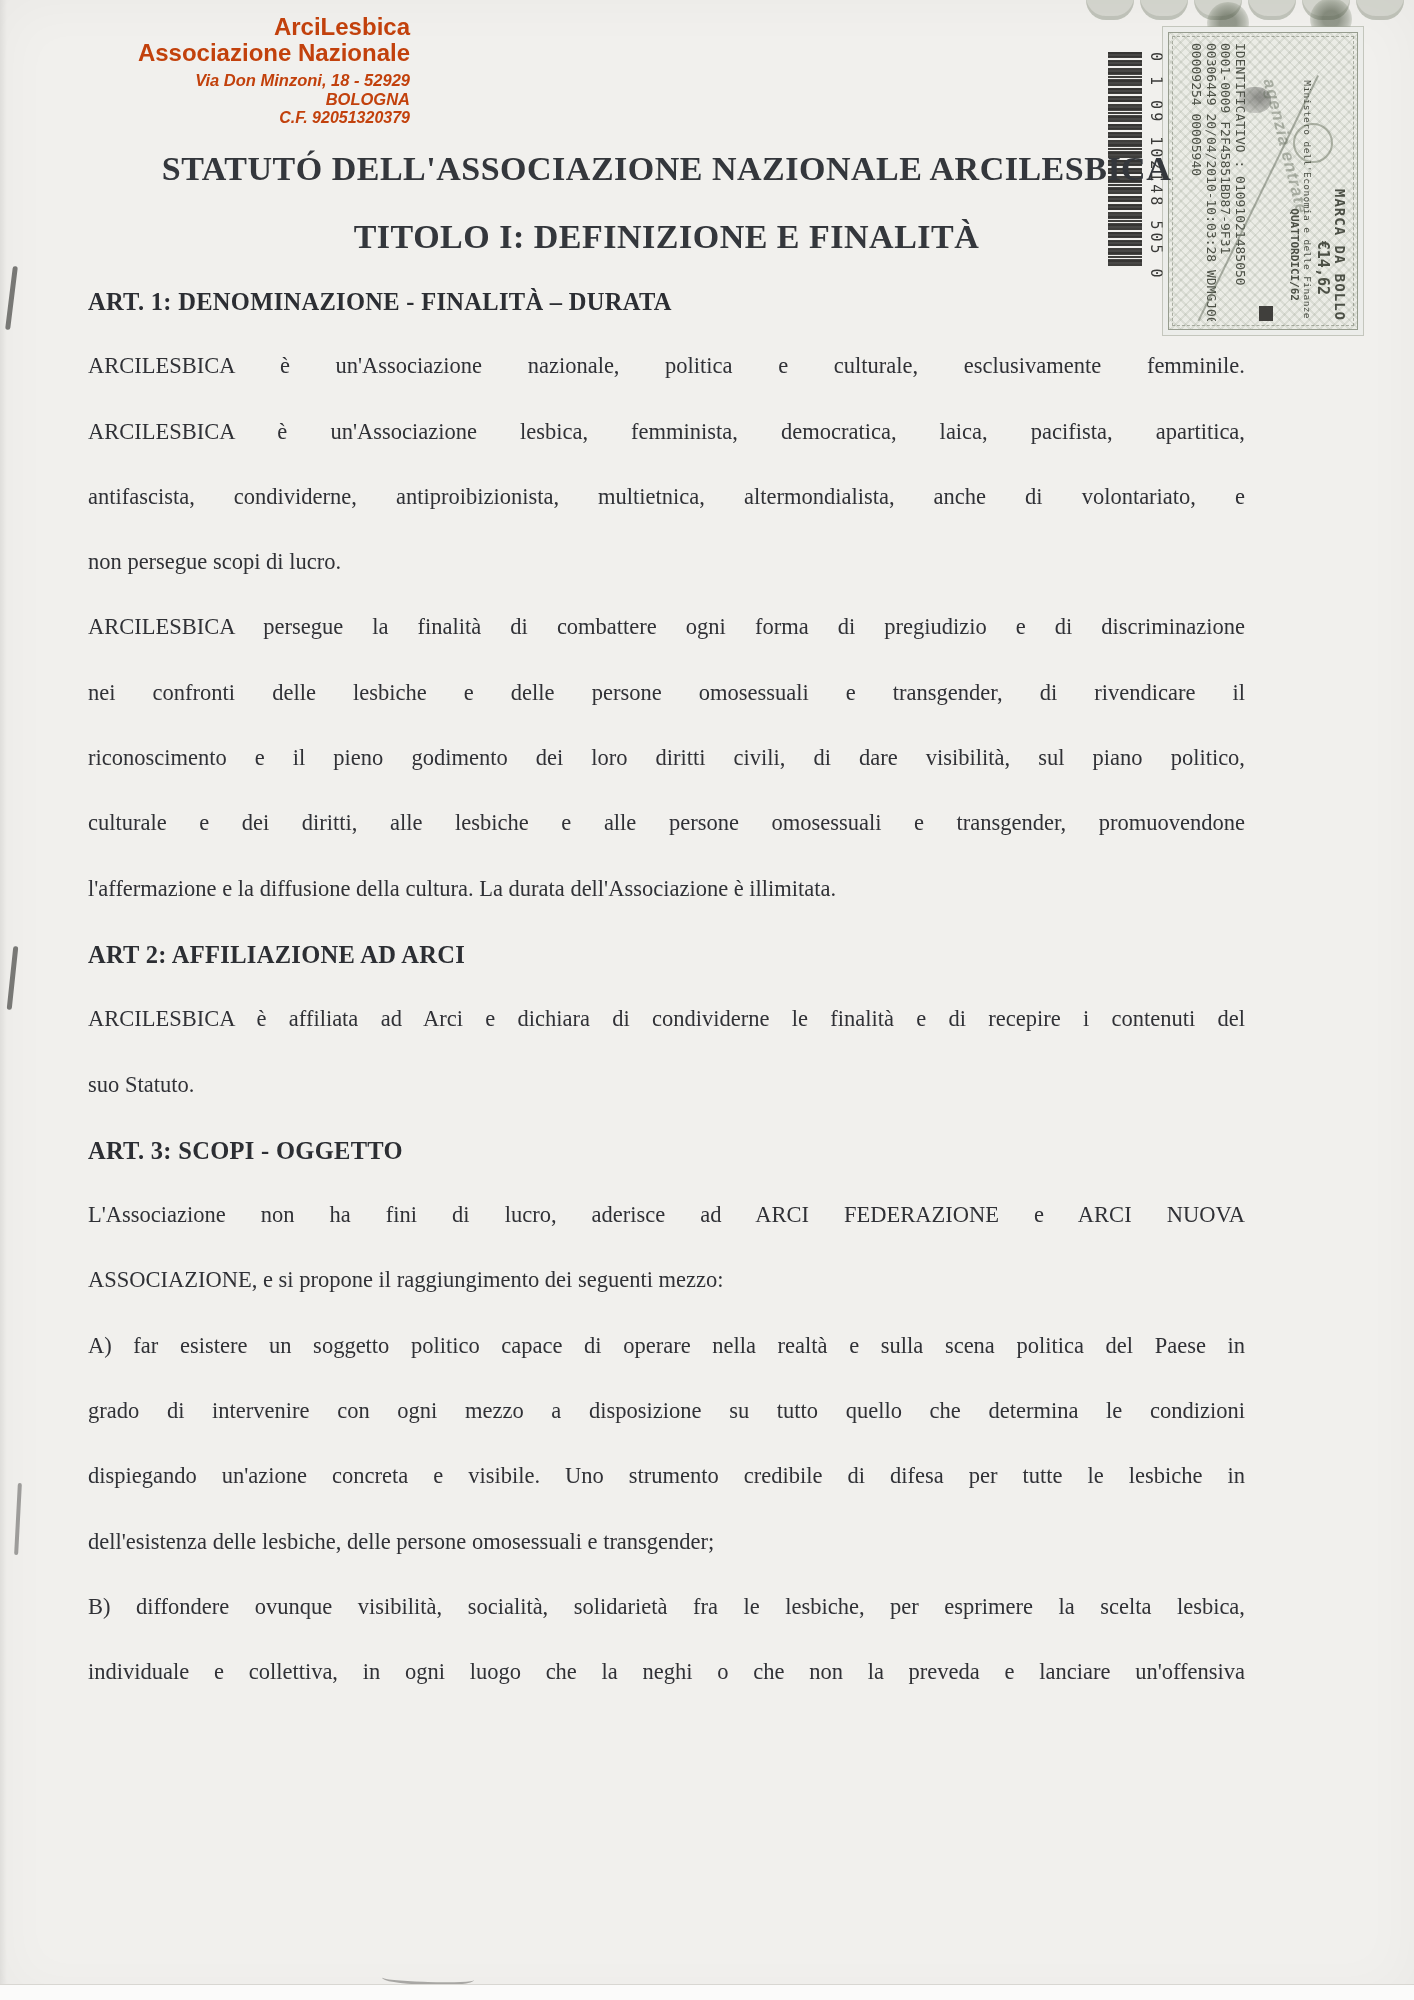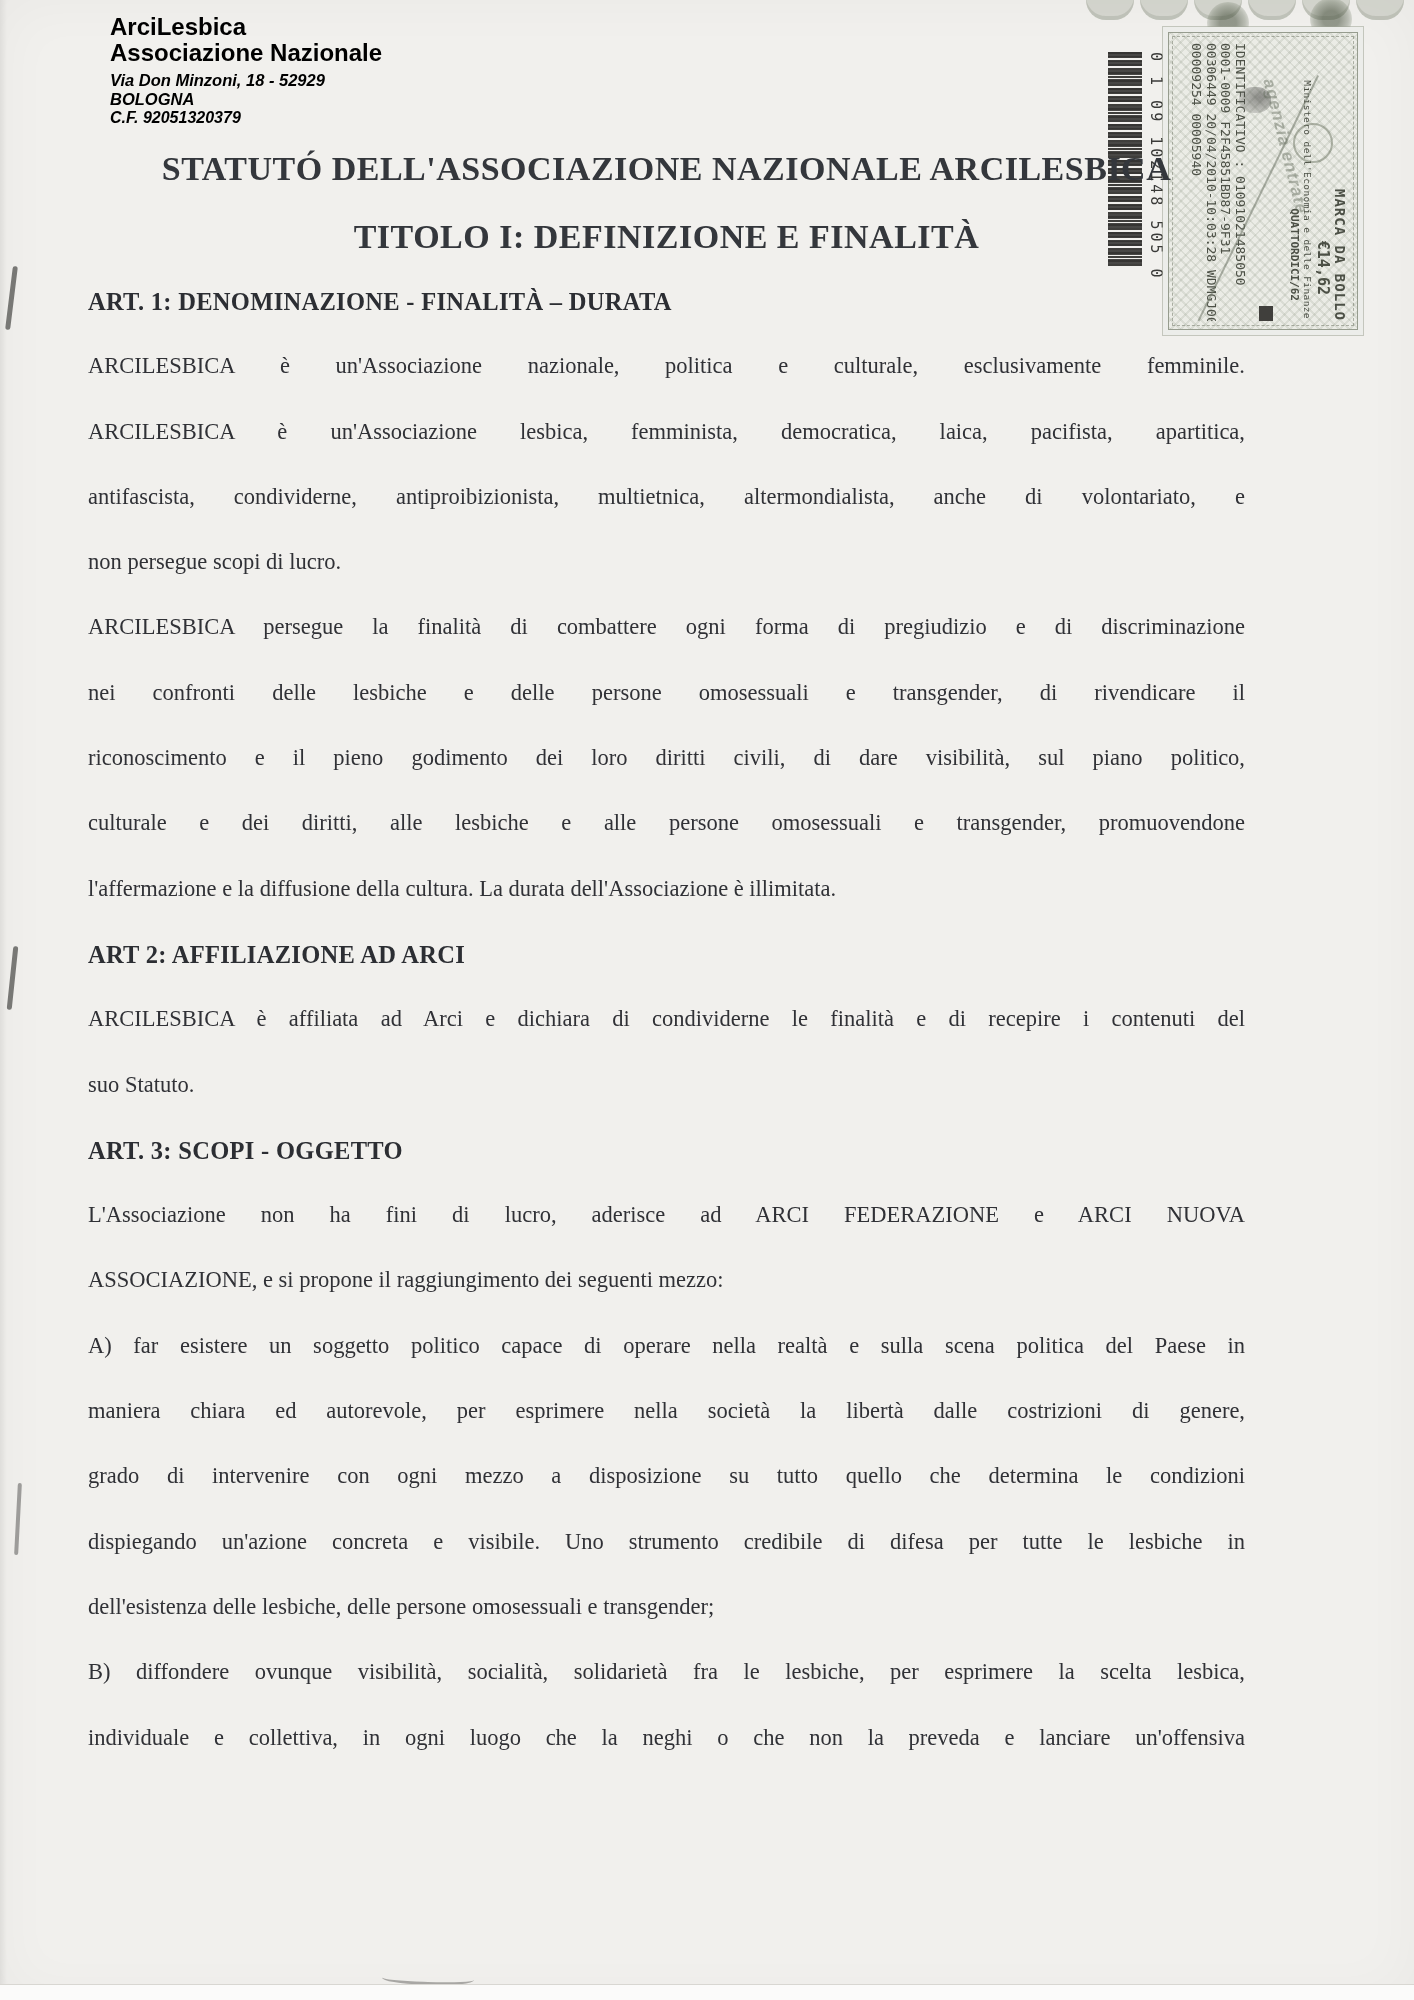--- a/index.html
+++ b/index.html
@@ -5,22 +5,22 @@
   html,body{margin:0;padding:0;background:#e6e5e1;}
   .page{
     position:relative;width:1414px;height:2000px;margin:0 auto;
     background:#f1f0ed;overflow:hidden;
     font-family:"Liberation Serif",serif;color:#2f3034;
     box-shadow:inset 0 0 60px rgba(0,0,0,0.035);
   }
   .page::before{content:"";position:absolute;left:0;top:0;bottom:0;width:7px;
     background:linear-gradient(to right,rgba(0,0,0,0.06),transparent);}
   
-  .letterhead{position:absolute;left:110px;top:14px;width:300px;text-align:left;
-    font-family:"Liberation Sans",sans-serif;color:#000000;}
+  .letterhead{position:absolute;left:110px;top:14px;width:300px;text-align:right;
+    font-family:"Liberation Sans",sans-serif;color:#c2410c;}
   .lh-name1{font-size:24px;font-weight:bold;line-height:26px;}
   .lh-name2{font-size:24px;font-weight:bold;line-height:26px;}
   .lh-addr{font-size:16.5px;font-style:italic;font-weight:bold;line-height:19px;margin-top:5px;}
   .lh-cf{font-size:16px;font-style:italic;font-weight:bold;line-height:18px;}
   
   .doc-title,.doc-subtitle{position:absolute;left:88px;width:1157px;text-align:center;
     font-weight:bold;font-size:34px;letter-spacing:0.5px;color:#34373c;white-space:nowrap;}
   .doc-title{top:150px;}
   .doc-subtitle{top:218px;}
   
@@ -134,21 +134,20 @@
     <div class="bl j">riconoscimento e il pieno godimento dei loro diritti civili, di dare visibilità, sul piano politico,</div>
     <div class="bl j">culturale e dei diritti, alle lesbiche e alle persone omosessuali e transgender, promuovendone</div>
     <div class="bl l">l'affermazione e la diffusione della cultura. La durata dell'Associazione è illimitata.</div>
     <div class="bl h">ART 2: AFFILIAZIONE AD ARCI</div>
     <div class="bl j">ARCILESBICA è affiliata ad Arci e dichiara di condividerne le finalità e di recepire i contenuti del</div>
     <div class="bl l">suo Statuto.</div>
     <div class="bl h">ART. 3: SCOPI - OGGETTO</div>
     <div class="bl j">L'Associazione non ha fini di lucro, aderisce ad ARCI FEDERAZIONE e ARCI NUOVA</div>
     <div class="bl l">ASSOCIAZIONE, e si propone il raggiungimento dei seguenti mezzo:</div>
     <div class="bl j">A) far esistere un soggetto politico capace di operare nella realtà e sulla scena politica del Paese in</div>
-    <div class="bl j">maniera chiara ed autorevole, per esprimere nella società la libertà dalle costrizioni di genere,</div>
     <div class="bl j">grado di intervenire con ogni mezzo a disposizione su tutto quello che determina le condizioni</div>
     <div class="bl j">dispiegando un'azione concreta e visibile. Uno strumento credibile di difesa per tutte le lesbiche in</div>
     <div class="bl l">dell'esistenza delle lesbiche, delle persone omosessuali e transgender;</div>
     <div class="bl j">B) diffondere ovunque visibilità, socialità, solidarietà fra le lesbiche, per esprimere la scelta lesbica,</div>
     <div class="bl j">individuale e collettiva, in ogni luogo che la neghi o che non la preveda e lanciare un'offensiva</div>
   </div>
 
   <div class="binding-mark bm1"></div>
   <div class="binding-mark bm2"></div>
   <div class="binding-mark bm3"></div>

